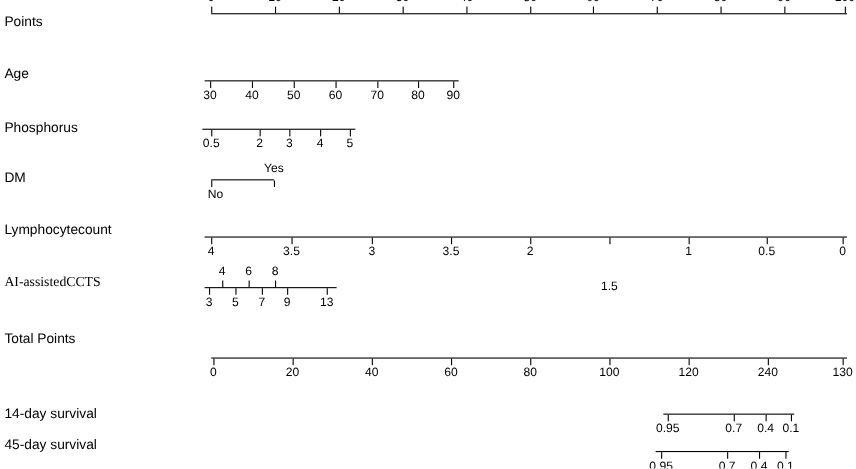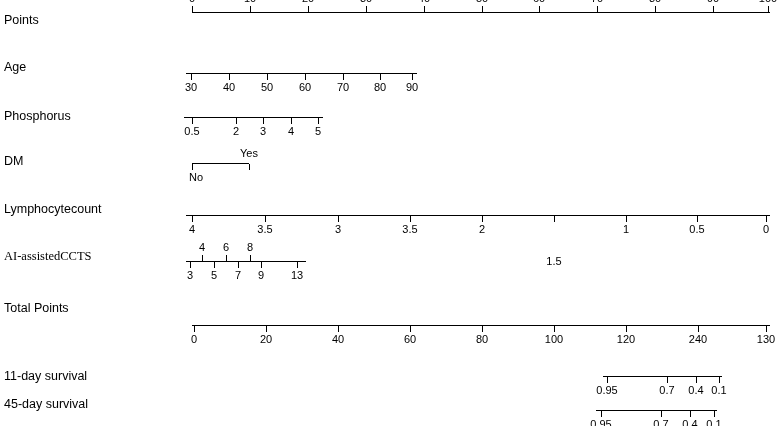--- a/index.html
+++ b/index.html
@@ -69,21 +69,21 @@
 <body>
 
 <div id="nomogram">
     <div class="row-label" style="left: 4px; top: 14px;">Points</div>
     <div class="row-label" style="left: 4px; top: 61px;">Age</div>
     <div class="row-label" style="left: 4px; top: 110px;">Phosphorus</div>
     <div class="row-label" style="left: 4px; top: 155px;">DM</div>
     <div class="row-label" style="left: 4px; top: 203px;">Lymphocytecount</div>
     <div class="row-label" style="left: 4px; top: 250px; font-family: Liberation Serif, serif;">AI-assistedCCTS</div>
     <div class="row-label" style="left: 4px; top: 302px;">Total Points</div>
-    <div class="row-label" style="left: 4px; top: 370px;">11-day survival</div>
+    <div class="row-label" style="left: 4px; top: 370px;">14-day survival</div>
     <div class="row-label" style="left: 4px; top: 398px;">45-day survival</div>
     <div class="axis" style="left: 192px; top: 12px; width: 578px; height: 1px;">
       <div class="axis-line" style="width: 578px;"></div>
       <div class="tick tick-up" style="left: 0px; height: 6px; top: -6px;"></div>
       <div class="tick-label" style="left: 0px; top: -19px;">0</div>
       <div class="tick tick-up" style="left: 58px; height: 6px; top: -6px;"></div>
       <div class="tick-label" style="left: 58px; top: -19px;">10</div>
       <div class="tick tick-up" style="left: 116px; height: 6px; top: -6px;"></div>
       <div class="tick-label" style="left: 116px; top: -19px;">20</div>
       <div class="tick tick-up" style="left: 174px; height: 6px; top: -6px;"></div>

